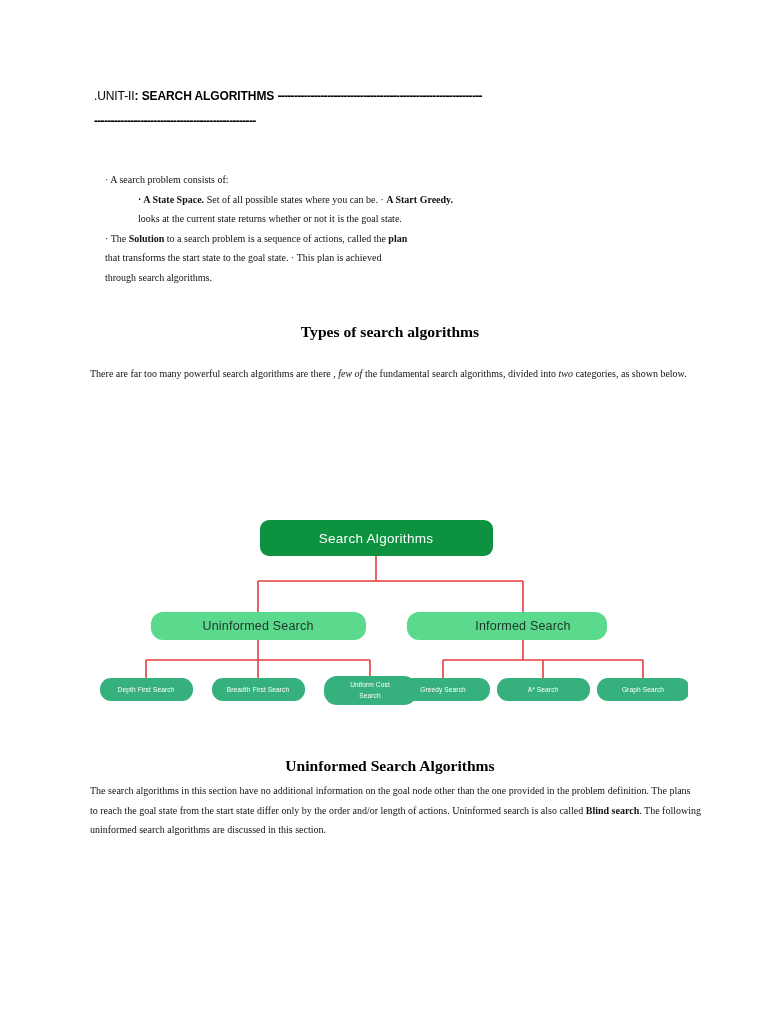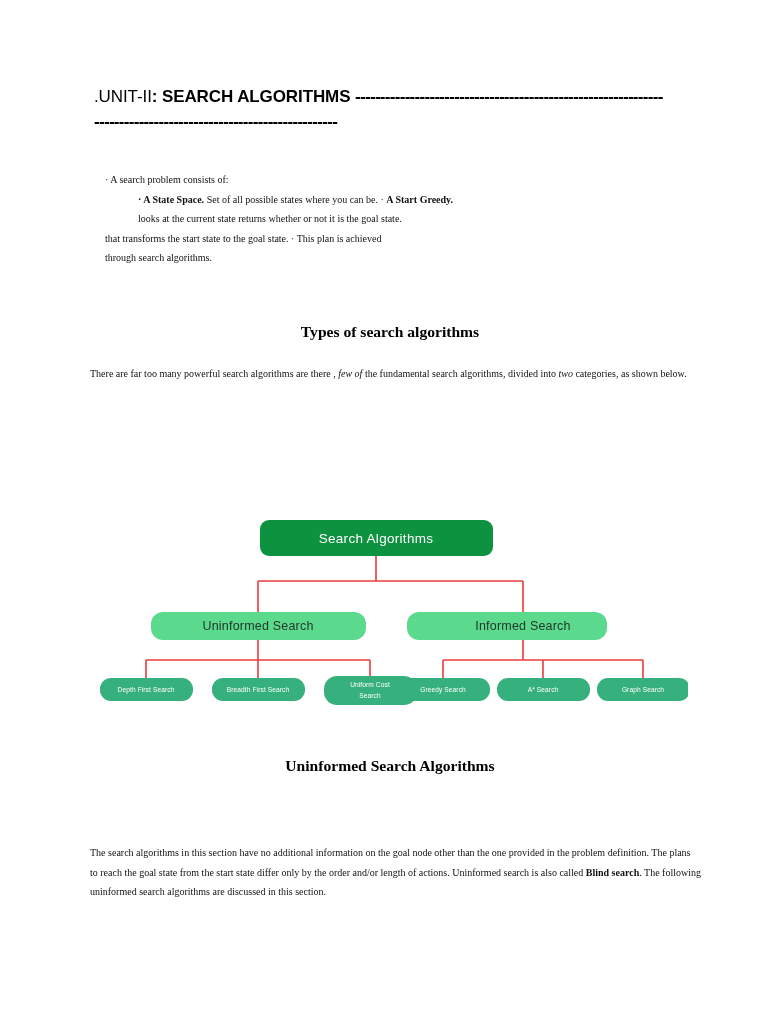--- a/index.html
+++ b/index.html
@@ -24,21 +24,21 @@
     background: #ffffff;
   }
 
   
   .doc-title {
     position: absolute;
     left: 94px;
     top: 84px;
     width: 590px;
     font-family: "Liberation Sans", sans-serif;
-    font-size: 17px;
+    font-size: 12px;
     line-height: 25px;
     font-weight: 700;
     letter-spacing: -0.1px;
     color: #000;
   }
   .doc-title .lead {
     font-weight: 400;
   }
   .doc-title .dashes {
     font-weight: 700;
@@ -83,21 +83,21 @@
     width: 600px;
   }
 
   .para-intro {
     left: 90px;
     top: 364px;
     width: 610px;
   }
   .para-uninformed {
     left: 90px;
-    top: 843px;
+    top: 781px;
     width: 640px;
     font-family: Liberation Serif, serif;
   }
 
   
   .diagram {
     position: absolute;
     left: 88px;
     top: 508px;
     width: 600px;
@@ -138,20 +138,23 @@
 
   <div class="para bullets">
     <div class="l1">
       <span>· A search problem consists of:</span>
     </div>
     <div class="indent">
       <b>· A State Space.</b><span> Set of all possible states where you can be. · </span><b>A Start Greedy.</b>
     </div>
     <div class="indent">
       <span>looks at the current state returns  whether or not it is the goal state.</span>
+    </div>
+    <div>
+      <span>· The </span><b>Solution</b><span> to a search problem is a sequence of actions, called  the </span><b>plan</b>
     </div>
     <div>
       <span>that transforms the start state to the goal state. · This plan is achieved</span>
     </div>
     <div>
       <span>through search algorithms.</span>
     </div>
   </div>
 
   <div class="heading-center" id="types-heading">Types of search algorithms</div>

